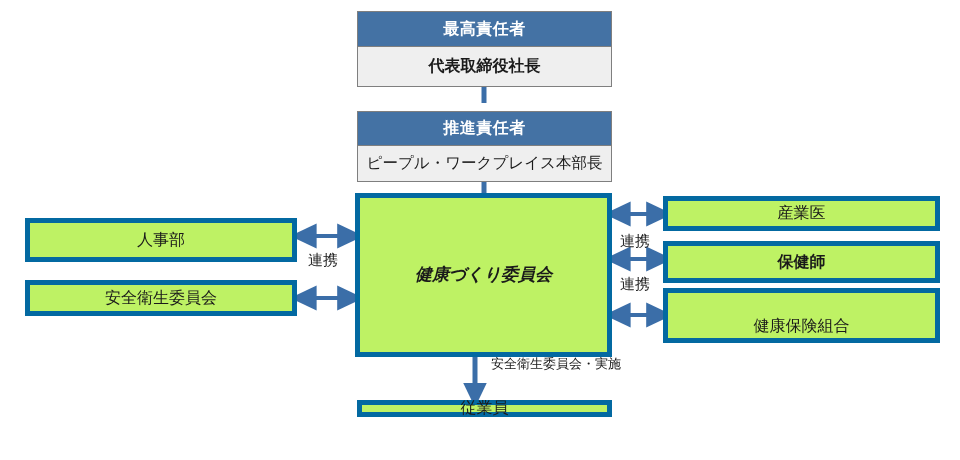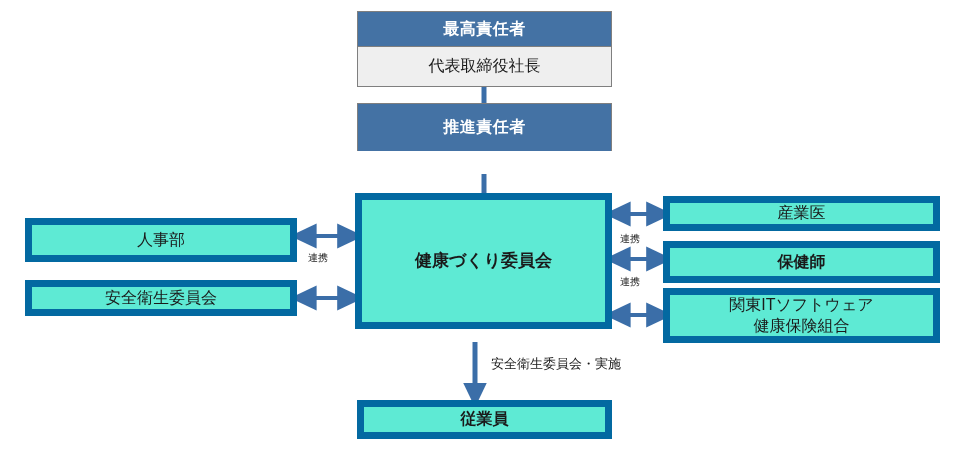--- a/index.html
+++ b/index.html
@@ -17,22 +17,22 @@
   }
   #diagram {
     position: absolute;
     left: 0; top: 0;
     width: 960px;
     height: 460px;
   }
   .node {
     position: absolute;
     box-sizing: border-box;
-    background: #5eead4;
-    border: 7px solid #0369a1;
+    background: #bef264;
+    border: 5px solid #0369a1;
     display: flex;
     flex-direction: column;
     align-items: stretch;
     justify-content: center;
   }
   .node .body {
     flex: 1;
     display: flex;
     align-items: center;
     justify-content: center;
@@ -77,21 +77,21 @@
   }
   .plain-label {
     font-size: 16px;
   }
   .center-label {
     font-size: 17px;
     font-weight: bold;
   }
   .edge-label {
     position: absolute;
-    font-size: 10px;
+    font-size: 15px;
     color: #1a1a1a;
     white-space: nowrap;
   }
   svg.arrows {
     position: absolute;
     left: 0; top: 0;
     width: 960px;
     height: 460px;
     pointer-events: none;
   }
@@ -124,28 +124,29 @@
 
     <line x1="617" y1="214" x2="659" y2="214" stroke="#3b6ea8" stroke-width="4" marker-start="url(#arrowStart)" marker-end="url(#arrowEnd)"></line>
     <line x1="617" y1="259" x2="659" y2="259" stroke="#3b6ea8" stroke-width="4" marker-start="url(#arrowStart)" marker-end="url(#arrowEnd)"></line>
     <line x1="617" y1="315" x2="659" y2="315" stroke="#3b6ea8" stroke-width="4" marker-start="url(#arrowStart)" marker-end="url(#arrowEnd)"></line>
 
     <line x1="475" y1="342" x2="475" y2="394" stroke="#3b6ea8" stroke-width="5" marker-end="url(#bigDown)"></line>
   </svg>
 
   <div class="node titled" style="left:357px; top:11px; width:255px; height:88px;">
     <div class="hdr">最高責任者</div>
-    <div class="sub" style="height:41px;">代表取締役社長</div>
+    <div class="sub" style="height:41px;font-weight:bold;">代表取締役社長</div>
   </div>
 
   <div class="node titled" style="left:357px; top:103px; width:255px; height:71px;">
-    <div class="hdr" style="height:48px;">推進責任者</div>
+    <div class="hdr" style="height:34px;margin-top:8px;">推進責任者</div>
+    <div class="sub" style="height:37px; font-size:15.5px;">ピープル・ワークプレイス本部長</div>
   </div>
 
-  <div class="node" style="left:355px; top:193px; width:257px; height:136px;">
+  <div class="node" style="left:355px; top:193px; width:257px; height:164px;font-style:italic;">
     <div class="body center-label">健康づくり委員会</div>
   </div>
 
   <div class="node" style="left:25px; top:218px; width:272px; height:44px;">
     <div class="body plain-label">人事部</div>
   </div>
 
   <div class="node" style="left:25px; top:280px; width:272px; height:36px;">
     <div class="body plain-label">安全衛生委員会</div>
   </div>
@@ -154,27 +155,27 @@
     <div class="body plain-label">産業医</div>
   </div>
 
   <div class="node" style="left:663px; top:241px; width:277px; height:42px;font-weight:bold;">
     <div class="body plain-label">保健師</div>
   </div>
 
   <div class="node" style="left:663px; top:288px; width:277px; height:55px;">
     <div class="body plain-label two-line">
       <span style="display:block;">
-        <span>関東ITソフトウェア</span><br>
+        <br>
         <span>健康保険組合</span>
       </span>
     </div>
   </div>
 
-  <div class="node" style="left:357px; top:400px; width:255px; height:39px;font-weight:bold;">
+  <div class="node" style="left:357px; top:400px; width:255px; height:17px;">
     <div class="body plain-label">従業員</div>
   </div>
 
   <div class="edge-label" style="left:308px; top:251px;">連携</div>
 
   <div class="edge-label" style="left:620px; top:232px;">連携</div>
 
   <div class="edge-label" style="left:620px; top:275px;">連携</div>
 
   <div class="edge-label" style="left:491px; top:355px; font-size:13px;">安全衛生委員会・実施</div>

